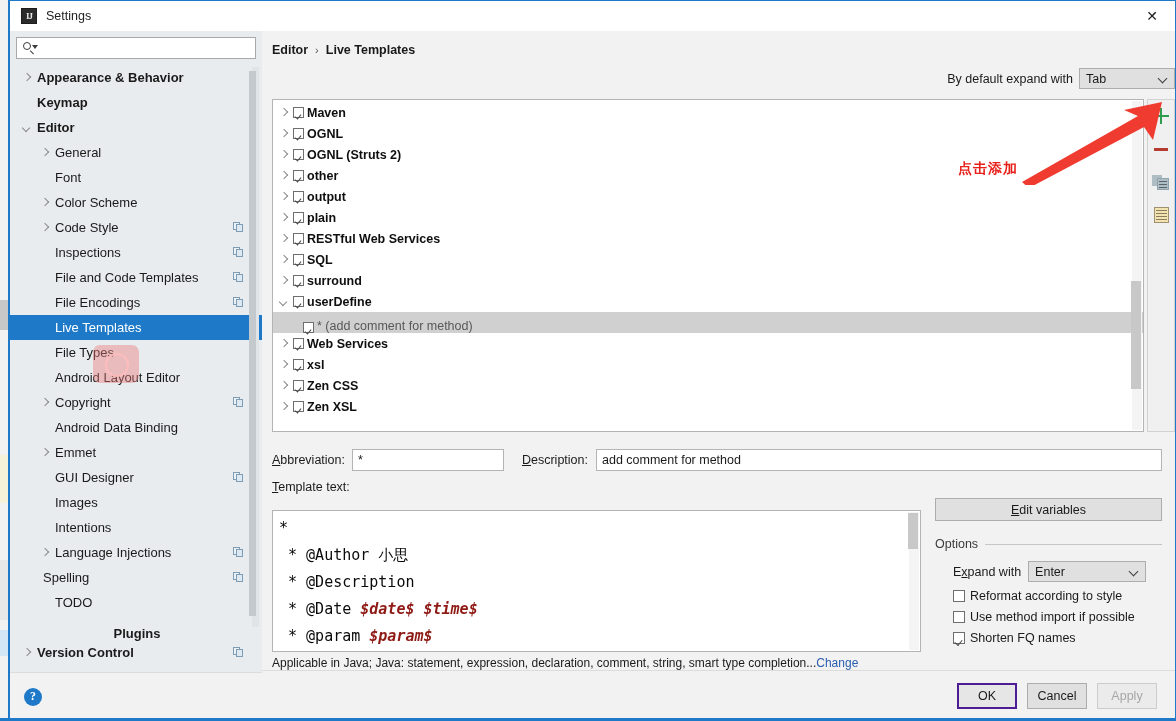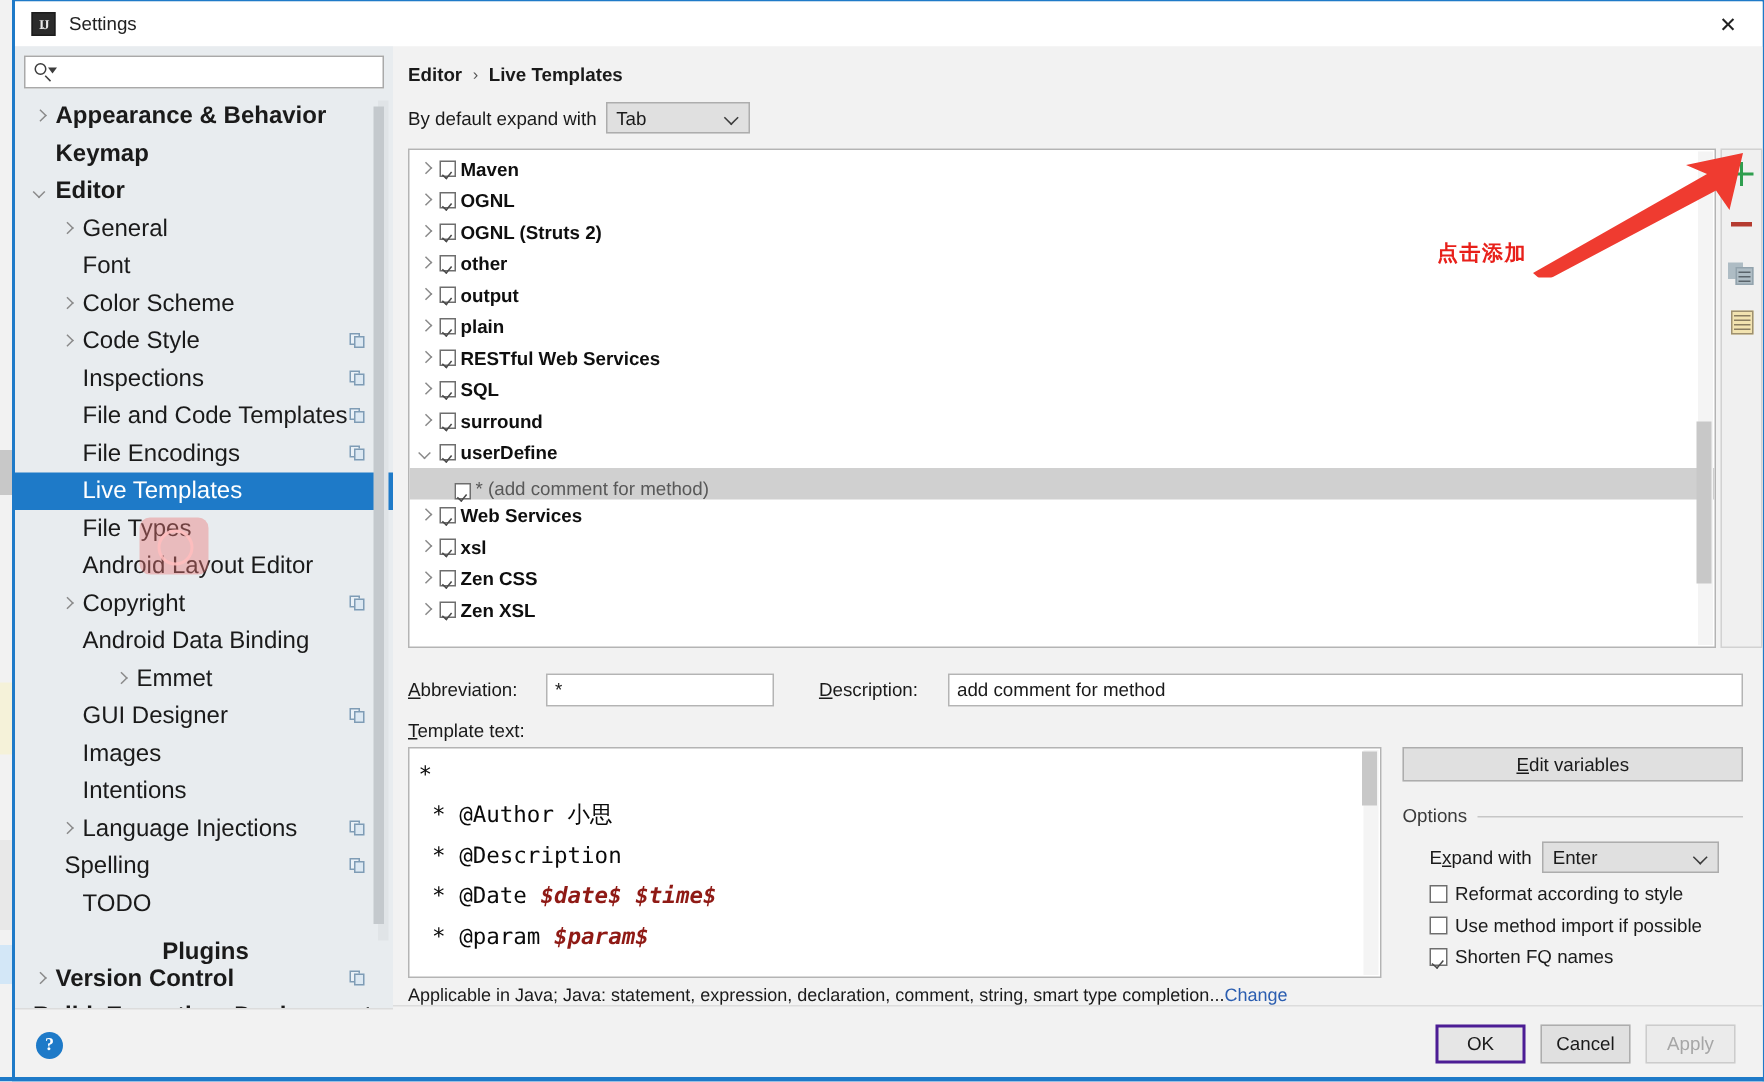--- a/index.html
+++ b/index.html
@@ -103,21 +103,21 @@
   .arrow.right::before {
     content:""; position:absolute; left:2px; top:2px;
     width:5px; height:5px; border-right:1.6px solid #8a8a8a; border-bottom:1.6px solid #8a8a8a;
     transform:rotate(-45deg);
   }
   .arrow.down::before {
     content:""; position:absolute; left:1px; top:3px;
     width:5px; height:5px; border-right:1.6px solid #8a8a8a; border-bottom:1.6px solid #8a8a8a;
     transform:rotate(45deg);
   }
-  .tree-label { font-size:16px; color:#1a1a1a; white-space:nowrap; }
+  .tree-label { font-size:13px; color:#1a1a1a; white-space:nowrap; }
   .tree-row.bold .tree-label { font-weight:bold; }
   .copy-ico {
     position:absolute; right:18px; width:11px; height:11px;
   }
   .copy-ico span {
     position:absolute; border:1px solid #7f9cb5; background:#eaf1f7;
   }
   .copy-ico .back { left:0; top:0; width:7px; height:8px; }
   .copy-ico .front { left:3px; top:2px; width:7px; height:8px; background:#dce8f2; }
 
@@ -159,20 +159,21 @@
   }
   .breadcrumb {
     padding:12px 0 0 10px; font-size:12.5px; font-weight:bold; color:#1a1a1a;
     display:flex; align-items:center; gap:7px;
   }
   .bc-sep { font-weight:normal; color:#555; font-size:11px; }
 
   .expand-row {
     display:flex; align-items:center; gap:6px;
     padding:11px 0 0 10px;
+    justify-content:flex-end;
   }
   .expand-label { font-size:12.5px; color:#1a1a1a; }
   .combo {
     width:96px; height:21px; background:#e0e0e0; border:1px solid #adadad;
     display:flex; align-items:center; padding-left:6px; position:relative;
     font-size:12.5px; color:#1a1a1a;
   }
   .combo .chev {
     position:absolute; right:8px; top:6px; width:7px; height:7px;
     border-right:1.5px solid #3c3c3c; border-bottom:1.5px solid #3c3c3c;
@@ -237,39 +238,39 @@
   .annot-text {
     position:absolute; left:958px; top:160px;
     font-size:14px; color:#e8201a; font-weight:bold;
     font-family:"Liberation Sans", sans-serif; letter-spacing:1px;
     white-space:nowrap;
   }
   .annot-arrow { position:absolute; left:1020px; top:100px; width:146px; height:85px; }
 
   
   .fields-row {
-    display:flex; align-items:center; margin:17px 0 0 10px; padding-right:13px; gap:12px;
+    display:flex; align-items:center; margin:17px 0 0 10px; padding-right:13px; gap:0;
   }
   .fld-label { font-size:12.5px; color:#1a1a1a; white-space:nowrap; }
   .fld-label u { text-decoration:underline; }
   .txt {
     height:22px; background:#ffffff; border:1px solid #b4b4b4;
     padding:0 5px; font-size:12.5px; color:#1a1a1a;
     display:flex; align-items:center; font-family:"Liberation Sans", sans-serif;
   }
   #abbrev-input { width:152px; margin-left:7px; }
   #desc-input { flex:1; margin-left:8px; }
   .desc-label { margin-left:18px; }
 
   
   .lower {
     display:flex; margin:9px 0 0 10px; flex:1; min-height:0; padding-right:13px; gap:14px;
   }
   .tmpl-col { flex:1; display:flex; flex-direction:column; min-width:0; }
-  .tmpl-label { font-size:12.5px; color:#1a1a1a; margin-bottom:4px; }
+  .tmpl-label { font-size:12.5px; color:#1a1a1a; margin-bottom:16px; }
   .tmpl-box {
     flex:1; background:#ffffff; border:1px solid #b4b4b4; position:relative;
     overflow:hidden; min-height:0;
   }
   .code {
     font-family:"DejaVu Sans Mono", monospace;
     font-size:15px; line-height:27px; color:#0a0a0a;
     padding:4px 0 0 6px; white-space:pre;
   }
   .code .var { color:#8f1a15; font-weight:bold; font-style:italic; }
@@ -433,21 +434,21 @@
                 <span class="tree-label">Copyright</span>
                 <span class="copy-ico">
                   <span class="back"></span>
                   <span class="front"></span>
                 </span>
               </div>
               <div class="tree-row" style="padding-left: 30px;">
                 <span class="arrow "></span>
                 <span class="tree-label">Android Data Binding</span>
               </div>
-              <div class="tree-row" style="padding-left: 30px; margin-left: 36px;">
+              <div class="tree-row" style="padding-left: 30px;">
                 <span class="arrow right"></span>
                 <span class="tree-label">Emmet</span>
               </div>
               <div class="tree-row" style="padding-left: 30px;">
                 <span class="arrow "></span>
                 <span class="tree-label">GUI Designer</span>
                 <span class="copy-ico">
                   <span class="back"></span>
                   <span class="front"></span>
                 </span>

